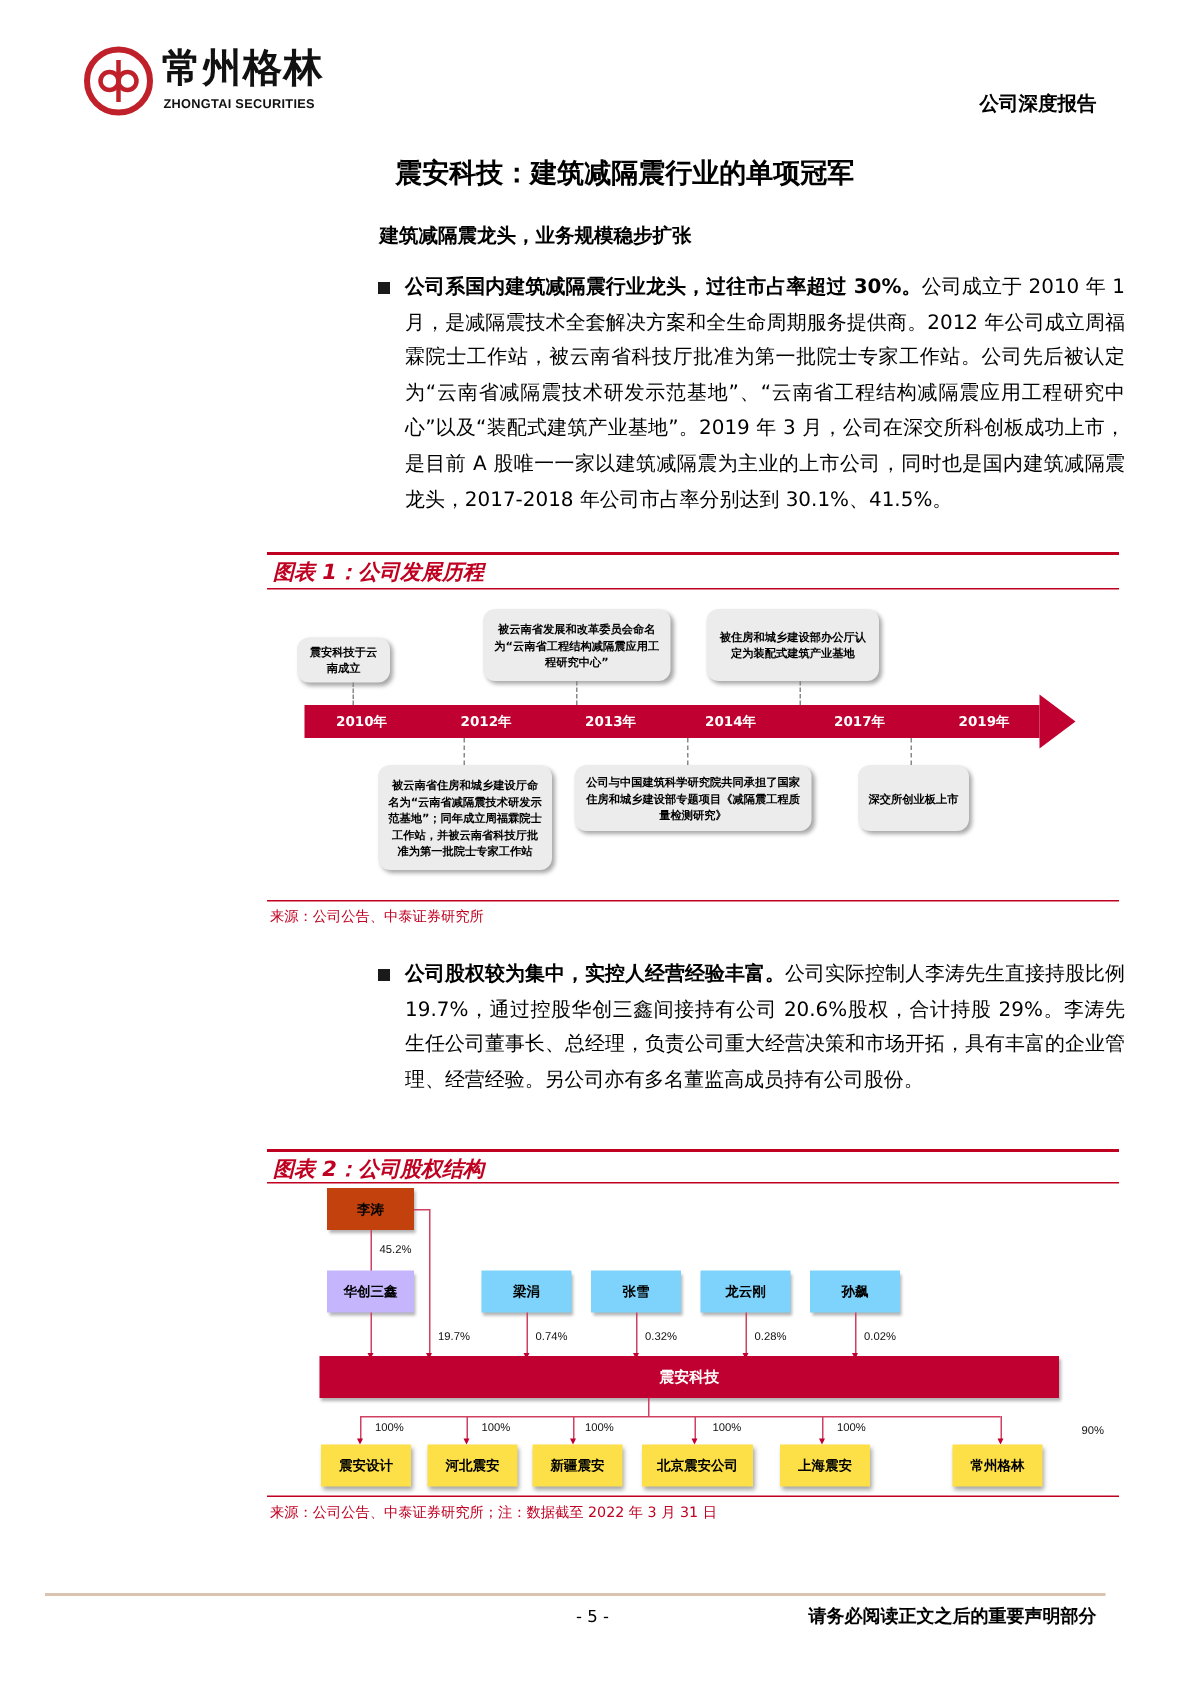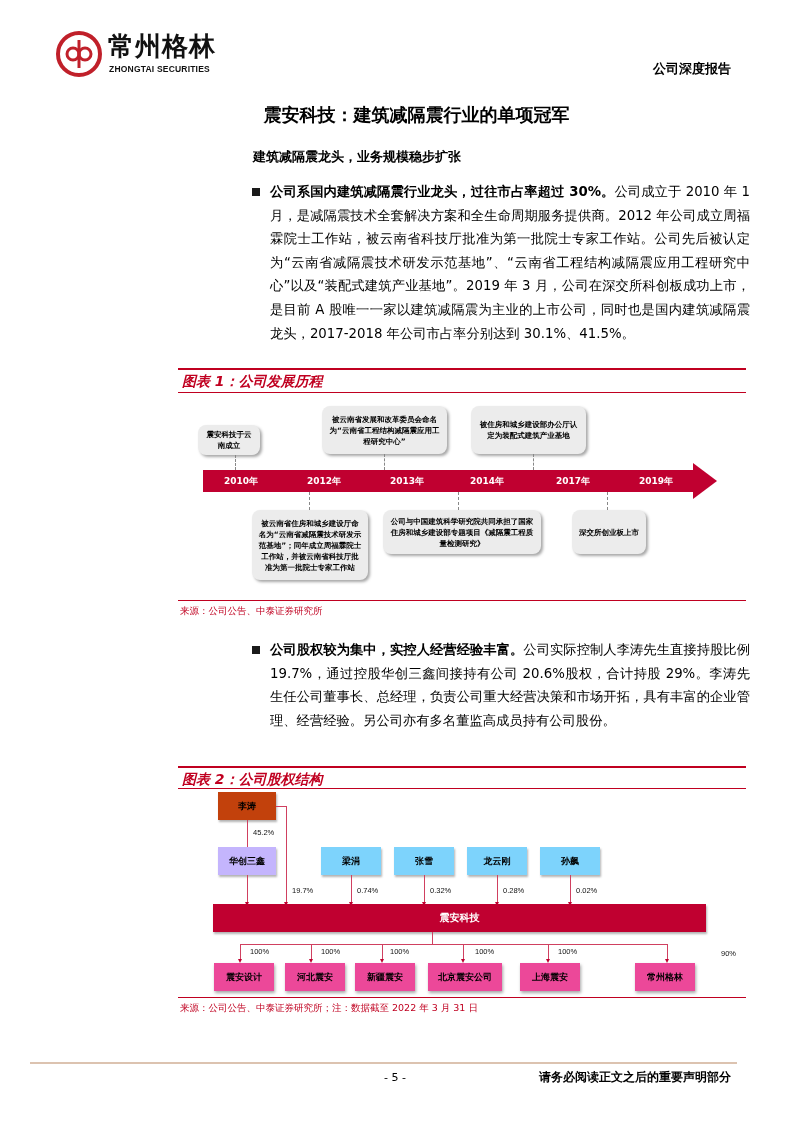--- a/index.html
+++ b/index.html
@@ -36,21 +36,21 @@
   .year { font-size: 9px; font-weight: bold; color: #fff; top: 475px; }
   .tl-box { background: #ececec; border-radius: 8px; box-shadow: 2px 2px 3px rgba(0,0,0,0.35); font-size: 7.5px; font-weight: bold; text-align: center; line-height: 11px; display: flex; align-items: center; justify-content: center; padding: 3px 6px; }
   .vdash { width: 0; border-left: 1px dashed #888; }
 
   
   .own-box { display: flex; align-items: center; justify-content: center; font-size: 9px; font-weight: bold; box-shadow: 1px 2px 2px rgba(0,0,0,0.3); }
   .own-person { background: #7dd3fc; }
   .own-top { background: #c2410c; }
   .own-mid { background: #c4b5fd; }
   .own-main { background: #c00030; color: #fff; font-size: 10px; }
-  .own-sub { background: #ec4899; box-shadow: 1px 2px 3px rgba(0,0,0,0.35); font-size: 9px; }
+  .own-sub { background: #fde047; box-shadow: 1px 2px 3px rgba(0,0,0,0.35); font-size: 9px; }
   .vline { width: 1px; background: #d04060; }
   .hline { height: 1px; background: #d04060; }
   .pct { font-size: 7.5px; color: #111; font-family: "Liberation Sans", sans-serif; }
   .arr { width: 0; height: 0; border-left: 2.5px solid transparent; border-right: 2.5px solid transparent; border-top: 4px solid #c00030; }
 
   
   .footer-line { left: 30px; width: 707px; top: 1062px; height: 2px; background: #dcc3b0; }
   .page-num { left: 384px; top: 1071px; font-size: 11px; }
   .disclaimer { right: 62px; top: 1069px; font-size: 12px; font-weight: bold; }
 </style>

